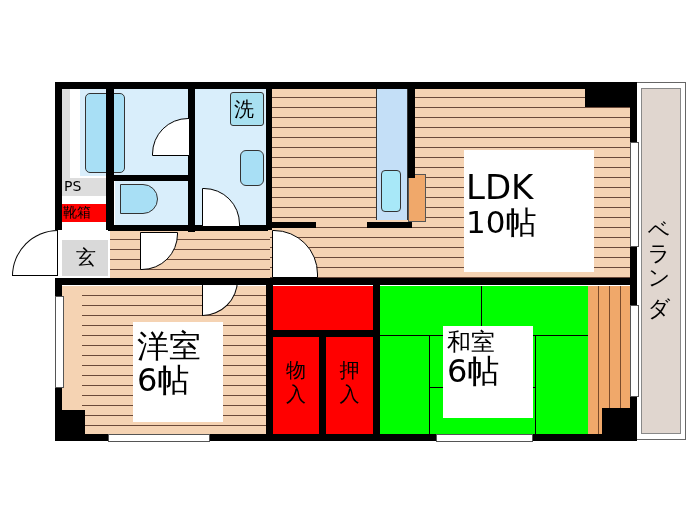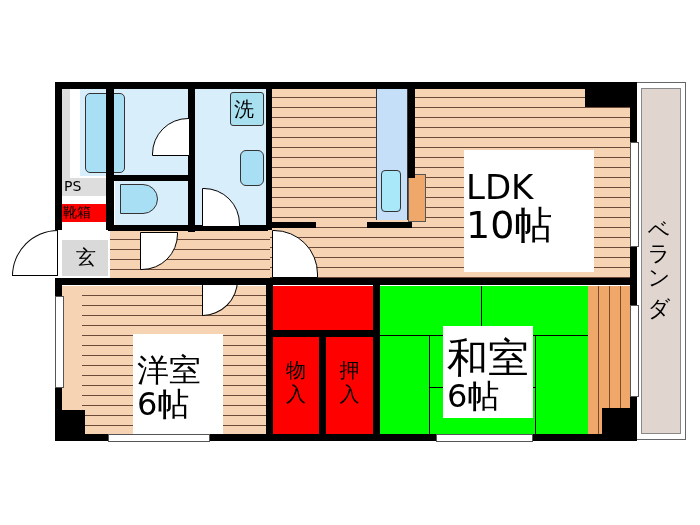--- a/index.html
+++ b/index.html
@@ -29,21 +29,21 @@
   <div class="abs wood" style="left:270px;top:88px;width:360px;height:190px;"></div>
 
   <div class="abs wood" style="left:110px;top:230px;width:160px;height:48px;"></div>
 
   <div class="abs" style="left:376px;top:88px;width:32px;height:132px;background:#c4dff7;border-left:1px solid #333;border-right:1px solid #333;"></div>
   <div class="abs" style="left:381px;top:170px;width:20px;height:42px;background:#a8e8f8;border:1px solid #333;border-radius:4px;"></div>
   <div class="abs" style="left:408px;top:174px;width:18px;height:48px;background:#f0a86a;border:1px solid #555;"></div>
 
   <div class="label" style="left:464px;top:150px;width:126px;height:82px;padding:20px 2px;">
     <div style="font-size:34px;">LDK</div>
-    <div style="font-size:38px;">10帖</div>
+    <div style="font-size:31px;">10帖</div>
   </div>
 
   <div class="abs wet" style="left:80px;top:88px;width:110px;height:88px;"></div>
   <div class="abs" style="left:85px;top:93px;width:40px;height:80px;background:#a8dff5;border:1px solid #333;border-radius:5px;"></div>
   <div class="abs wet" style="left:195px;top:88px;width:74px;height:140px;"></div>
   <div class="abs" style="left:230px;top:92px;width:34px;height:34px;background:#a8e0f0;border:1px solid #333;border-radius:3px;"></div>
   <div class="abs" style="left:234px;top:96px;font-size:20px;color:#000;">洗</div>
   <div class="abs" style="left:240px;top:150px;width:24px;height:36px;background:#a8dff5;border:1px solid #333;border-radius:6px;"></div>
 
   <div class="abs wet" style="left:115px;top:180px;width:73px;height:45px;"></div>
@@ -56,21 +56,21 @@
   <div class="abs closet" style="left:60px;top:204px;width:48px;height:18px;"></div>
   <div class="abs" style="left:63px;top:204px;font-size:14px;color:#000;">靴箱</div>
 
   <div class="abs" style="left:62px;top:240px;width:46px;height:36px;background:#d9d9d9;"></div>
   <div class="abs" style="left:76px;top:244px;font-size:20px;color:#000;">玄</div>
   <div class="abs" style="left:12px;top:230px;width:46px;height:46px;background:#fff;border:1px solid #000;border-radius:46px 0 0 0;"></div>
 
   <div class="abs wood" style="left:62px;top:286px;width:206px;height:150px;"></div>
   <div class="abs" style="left:62px;top:286px;width:20px;height:125px;background:#f5d3b3;"></div>
   <div class="abs" style="left:55px;top:410px;width:30px;height:30px;background:#000;"></div>
-  <div class="label" style="left:133px;top:334px;width:82px;height:84px;padding:20px 4px;">
+  <div class="label" style="left:133px;top:322px;width:82px;height:84px;padding:8px 4px;">
     <div style="font-size:32px;">洋室</div>
     <div style="font-size:32px;">6帖</div>
   </div>
   <div class="abs" style="left:202px;top:280px;width:36px;height:36px;background:#fff;border:1px solid #000;border-radius:0 0 36px 0;"></div>
 
   <div class="abs closet" style="left:273px;top:286px;width:100px;height:44px;"></div>
   <div class="abs closet" style="left:273px;top:337px;width:46px;height:98px;"></div>
   <div class="redlabel" style="left:273px;top:358px;width:46px;font-size:20px;line-height:1.2;">
     <div>物</div>
     <div>入</div>
@@ -86,21 +86,21 @@
     <div class="abs" style="left:101px;top:0;width:1px;height:49px;background:#000;"></div>
     <div class="abs" style="left:0;top:49px;width:208px;height:1px;background:#000;"></div>
     <div class="abs" style="left:49px;top:49px;width:1px;height:101px;background:#000;"></div>
     <div class="abs" style="left:155px;top:49px;width:1px;height:101px;background:#000;"></div>
     <div class="abs" style="left:49px;top:101px;width:106px;height:1px;background:#000;"></div>
   </div>
   <div class="abs" style="left:588px;top:286px;width:42px;height:150px;background:#f0a86a;
               background-image: repeating-linear-gradient(to right, transparent 0px, transparent 10px, #7a4a2a 10px, #7a4a2a 11px);"></div>
   <div class="abs" style="left:602px;top:408px;width:30px;height:30px;background:#000;"></div>
   <div class="label" style="left:443px;top:326px;width:82px;height:84px;padding:4px 4px;">
-    <div style="font-size:41px;margin-top:7px;">和室</div>
+    <div style="font-size:24px;">和室</div>
     <div style="font-size:32px;">6帖</div>
   </div>
 
   <div class="wall" style="left:55px;top:82px;width:582px;height:7px;"></div>
   <div class="wall" style="left:55px;top:434px;width:582px;height:7px;"></div>
   <div class="wall" style="left:55px;top:82px;width:7px;height:148px;"></div>
   <div class="wall" style="left:55px;top:278px;width:7px;height:160px;"></div>
   <div class="wall" style="left:630px;top:82px;width:7px;height:60px;"></div>
   <div class="wall" style="left:630px;top:245px;width:7px;height:60px;"></div>
   <div class="wall" style="left:630px;top:395px;width:7px;height:45px;"></div>

